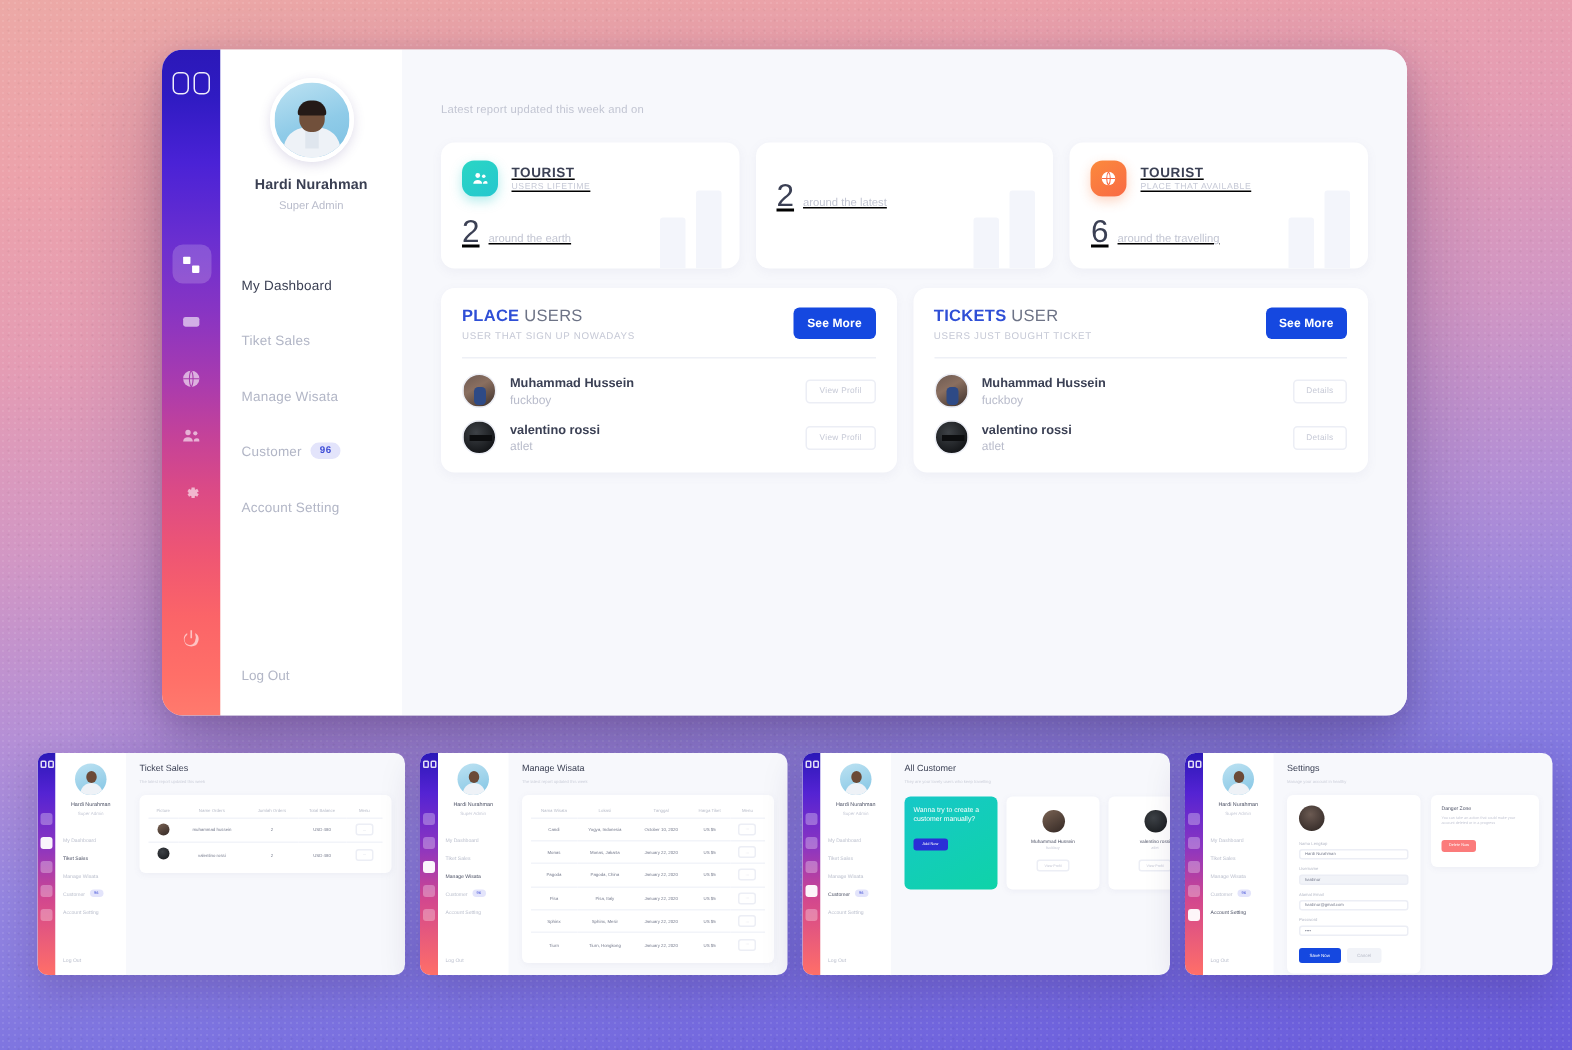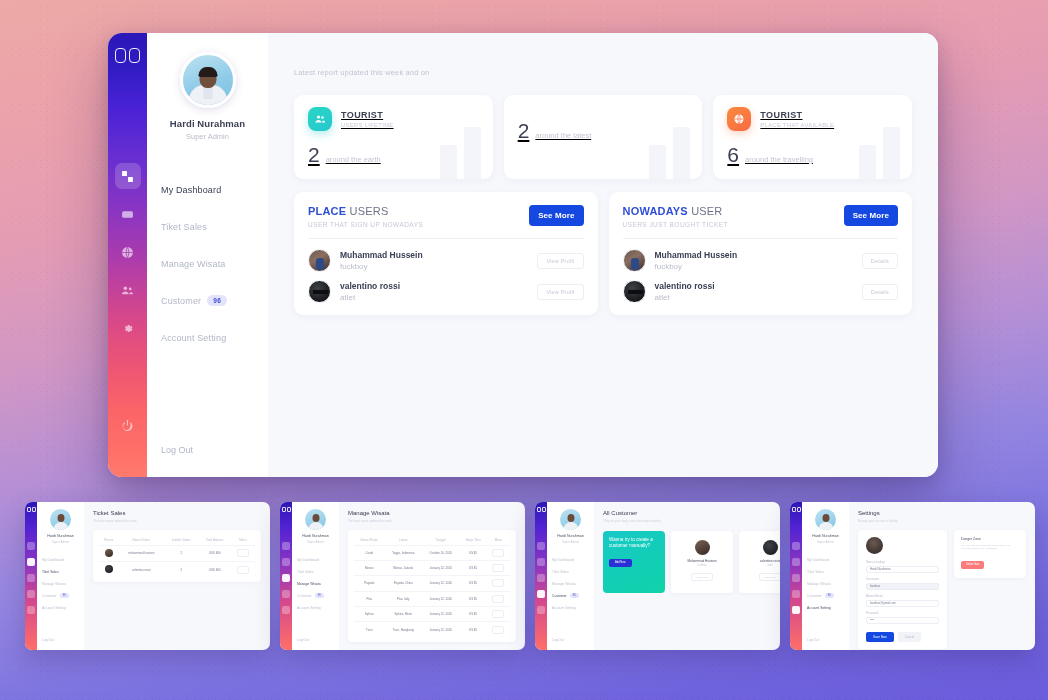--- a/index.html
+++ b/index.html
@@ -376,21 +376,21 @@
             <div class="lsub">atlet</div>
           </div>
           <button class="lbtn">View Profil</button>
         </div>
       </div>
 
       <div class="panel">
         <div class="panel-head">
           <div>
             <div class="panel-title">
-              <b>NOWADAYS</b><span> USER</span>
+              <b>TICKETS</b><span> USER</span>
             </div>
             <div class="panel-sub">USERS JUST BOUGHT TICKET</div>
           </div>
           <button class="see-more">See More</button>
         </div>
         <div class="divider"></div>
         <div class="lrow">
           <div class="lav p1"></div>
           <div>
             <div class="lname">Muhammad Hussein</div>

